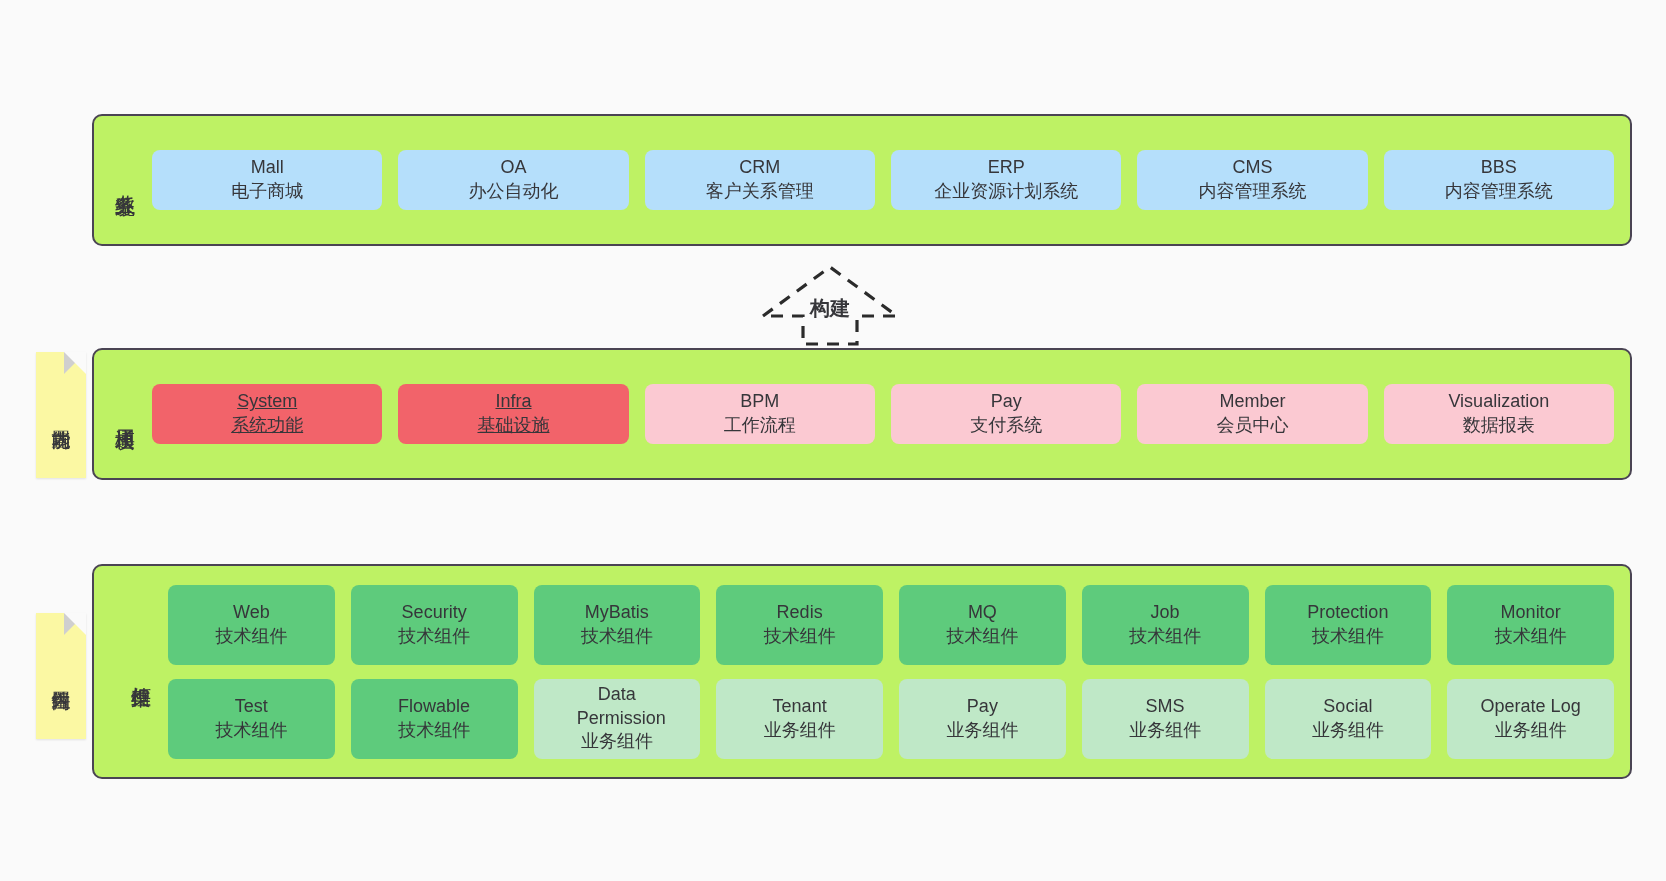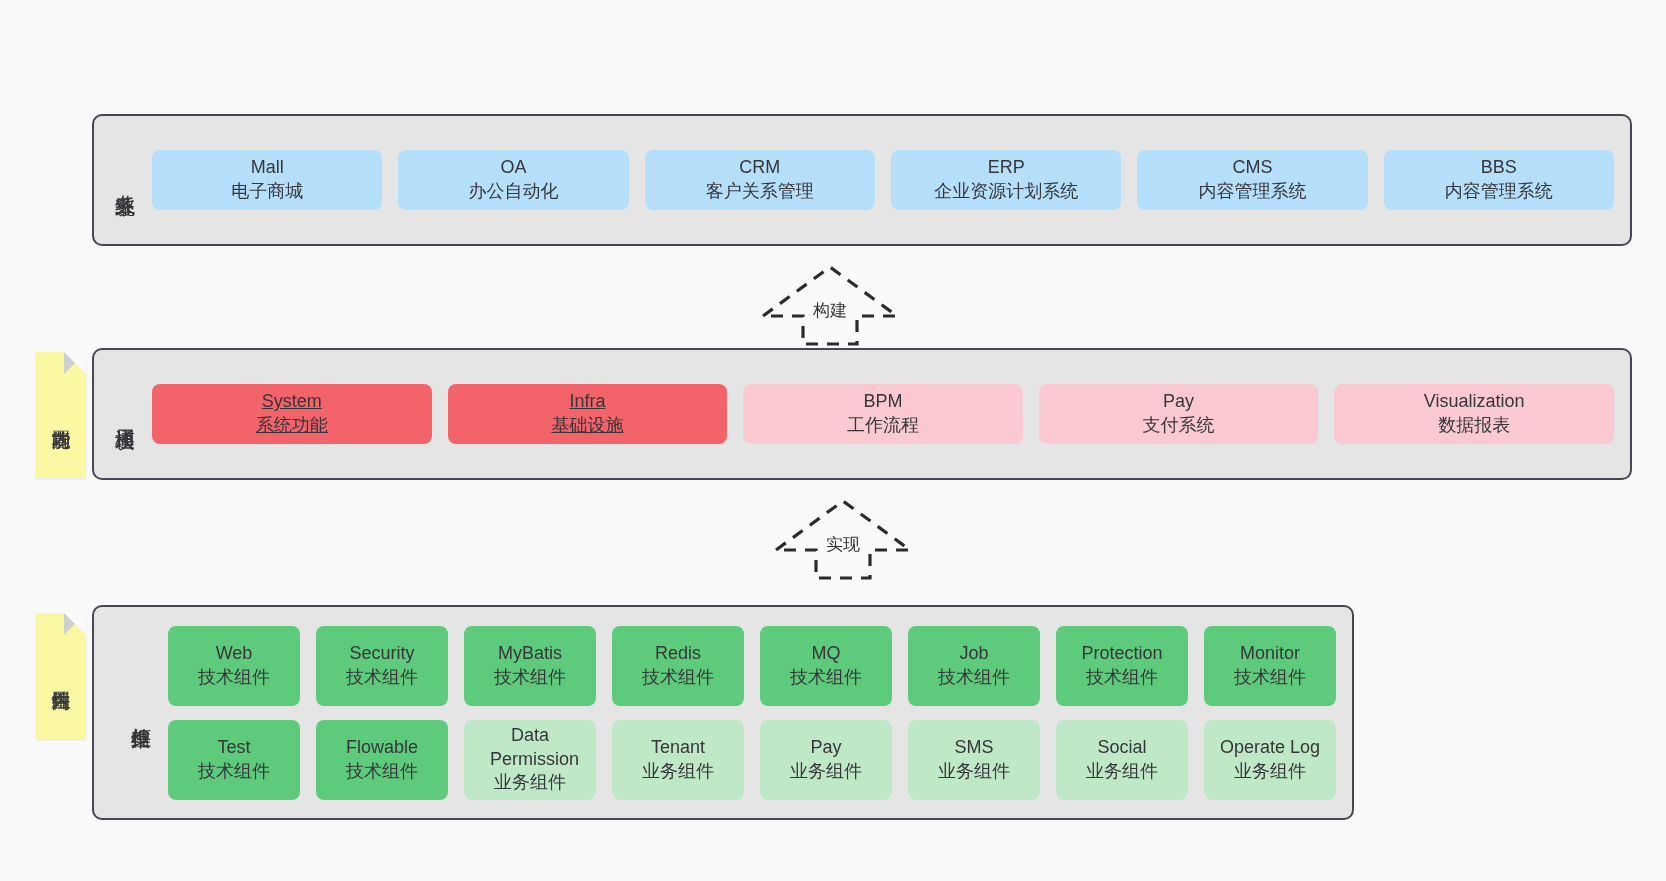--- a/index.html
+++ b/index.html
@@ -18,21 +18,21 @@
 
   .canvas {
     position: absolute;
     inset: 0;
   }
 
   
   .layer {
     position: absolute;
     box-sizing: border-box;
-    background: #e5e5e5;
+    background: #bef264;
     border: 2px solid #4a4453;
     border-radius: 10px;
     display: flex;
     align-items: stretch;
   }
 
   .layer-title {
     flex: 0 0 auto;
     width: 34px;
     display: flex;
@@ -125,25 +125,26 @@
   
   .arrow {
     position: absolute;
   }
   .arrow svg { display: block; }
   .arrow-label {
     position: absolute;
     left: 50%;
     transform: translateX(-50%);
     bottom: 4px;
-    font-size: 17px;
+    font-size: 20px;
     color: #36363a;
     background: #fafafa;
     padding: 0 2px;
     white-space: nowrap;
+    font-weight: bold;
   }
 </style>
 </head>
 <body>
 
 <div class="canvas">
 
   <div class="layer" style="left:92px; top:114px; width:1540px; height:132px;">
     <div class="layer-title">业务系统</div>
     <div class="layer-body">
@@ -201,39 +202,37 @@
         </div>
         <div class="cell c-pink">
           <span class="cell-name">BPM</span>
           <span class="cell-sub">工作流程</span>
         </div>
         <div class="cell c-pink">
           <span class="cell-name">Pay</span>
           <span class="cell-sub">支付系统</span>
         </div>
         <div class="cell c-pink">
+          <span class="cell-name">Member</span>
+          <span class="cell-sub">会员中心</span>
+        </div>
+        <div class="cell c-pink">
           <span class="cell-name">Visualization</span>
           <span class="cell-sub">数据报表</span>
         </div>
       </div>
     </div>
   </div>
 
-  <div class="arrow" style="left:770px; top:496px; width:146px; height:86px;">
-    <svg width="146" height="86" viewBox="0 0 146 86" fill="none">
-      <path d="M6 54 L73 5 L140 54 L100 54 L100 82 L46 82 L46 54 Z" stroke="#2b2b2b" stroke-width="3.2" fill="none" stroke-dasharray="12 9" stroke-linejoin="miter"></path>
-    </svg>
-    <span class="arrow-label" style="bottom:26px;">实现</span>
-  </div>
 
   <div class="note" style="left:36px; top:613px; width:50px; height:126px;">
     <span>内置组件</span>
   </div>
 
-  <div class="layer" style="left:92px; top:605px; width:1262px; height:215px;padding-left:16px;">
+  <div class="layer" style="left:92px; top:564px; width:1540px; height:215px;padding-left:16px;">
     <div class="layer-title">框架组件</div>
     <div class="layer-body">
 
       <div class="cell-row" style="height:80px;">
         <div class="cell c-green">
           <span class="cell-name">Web</span>
           <span class="cell-sub">技术组件</span>
         </div>
         <div class="cell c-green">
           <span class="cell-name">Security</span>

